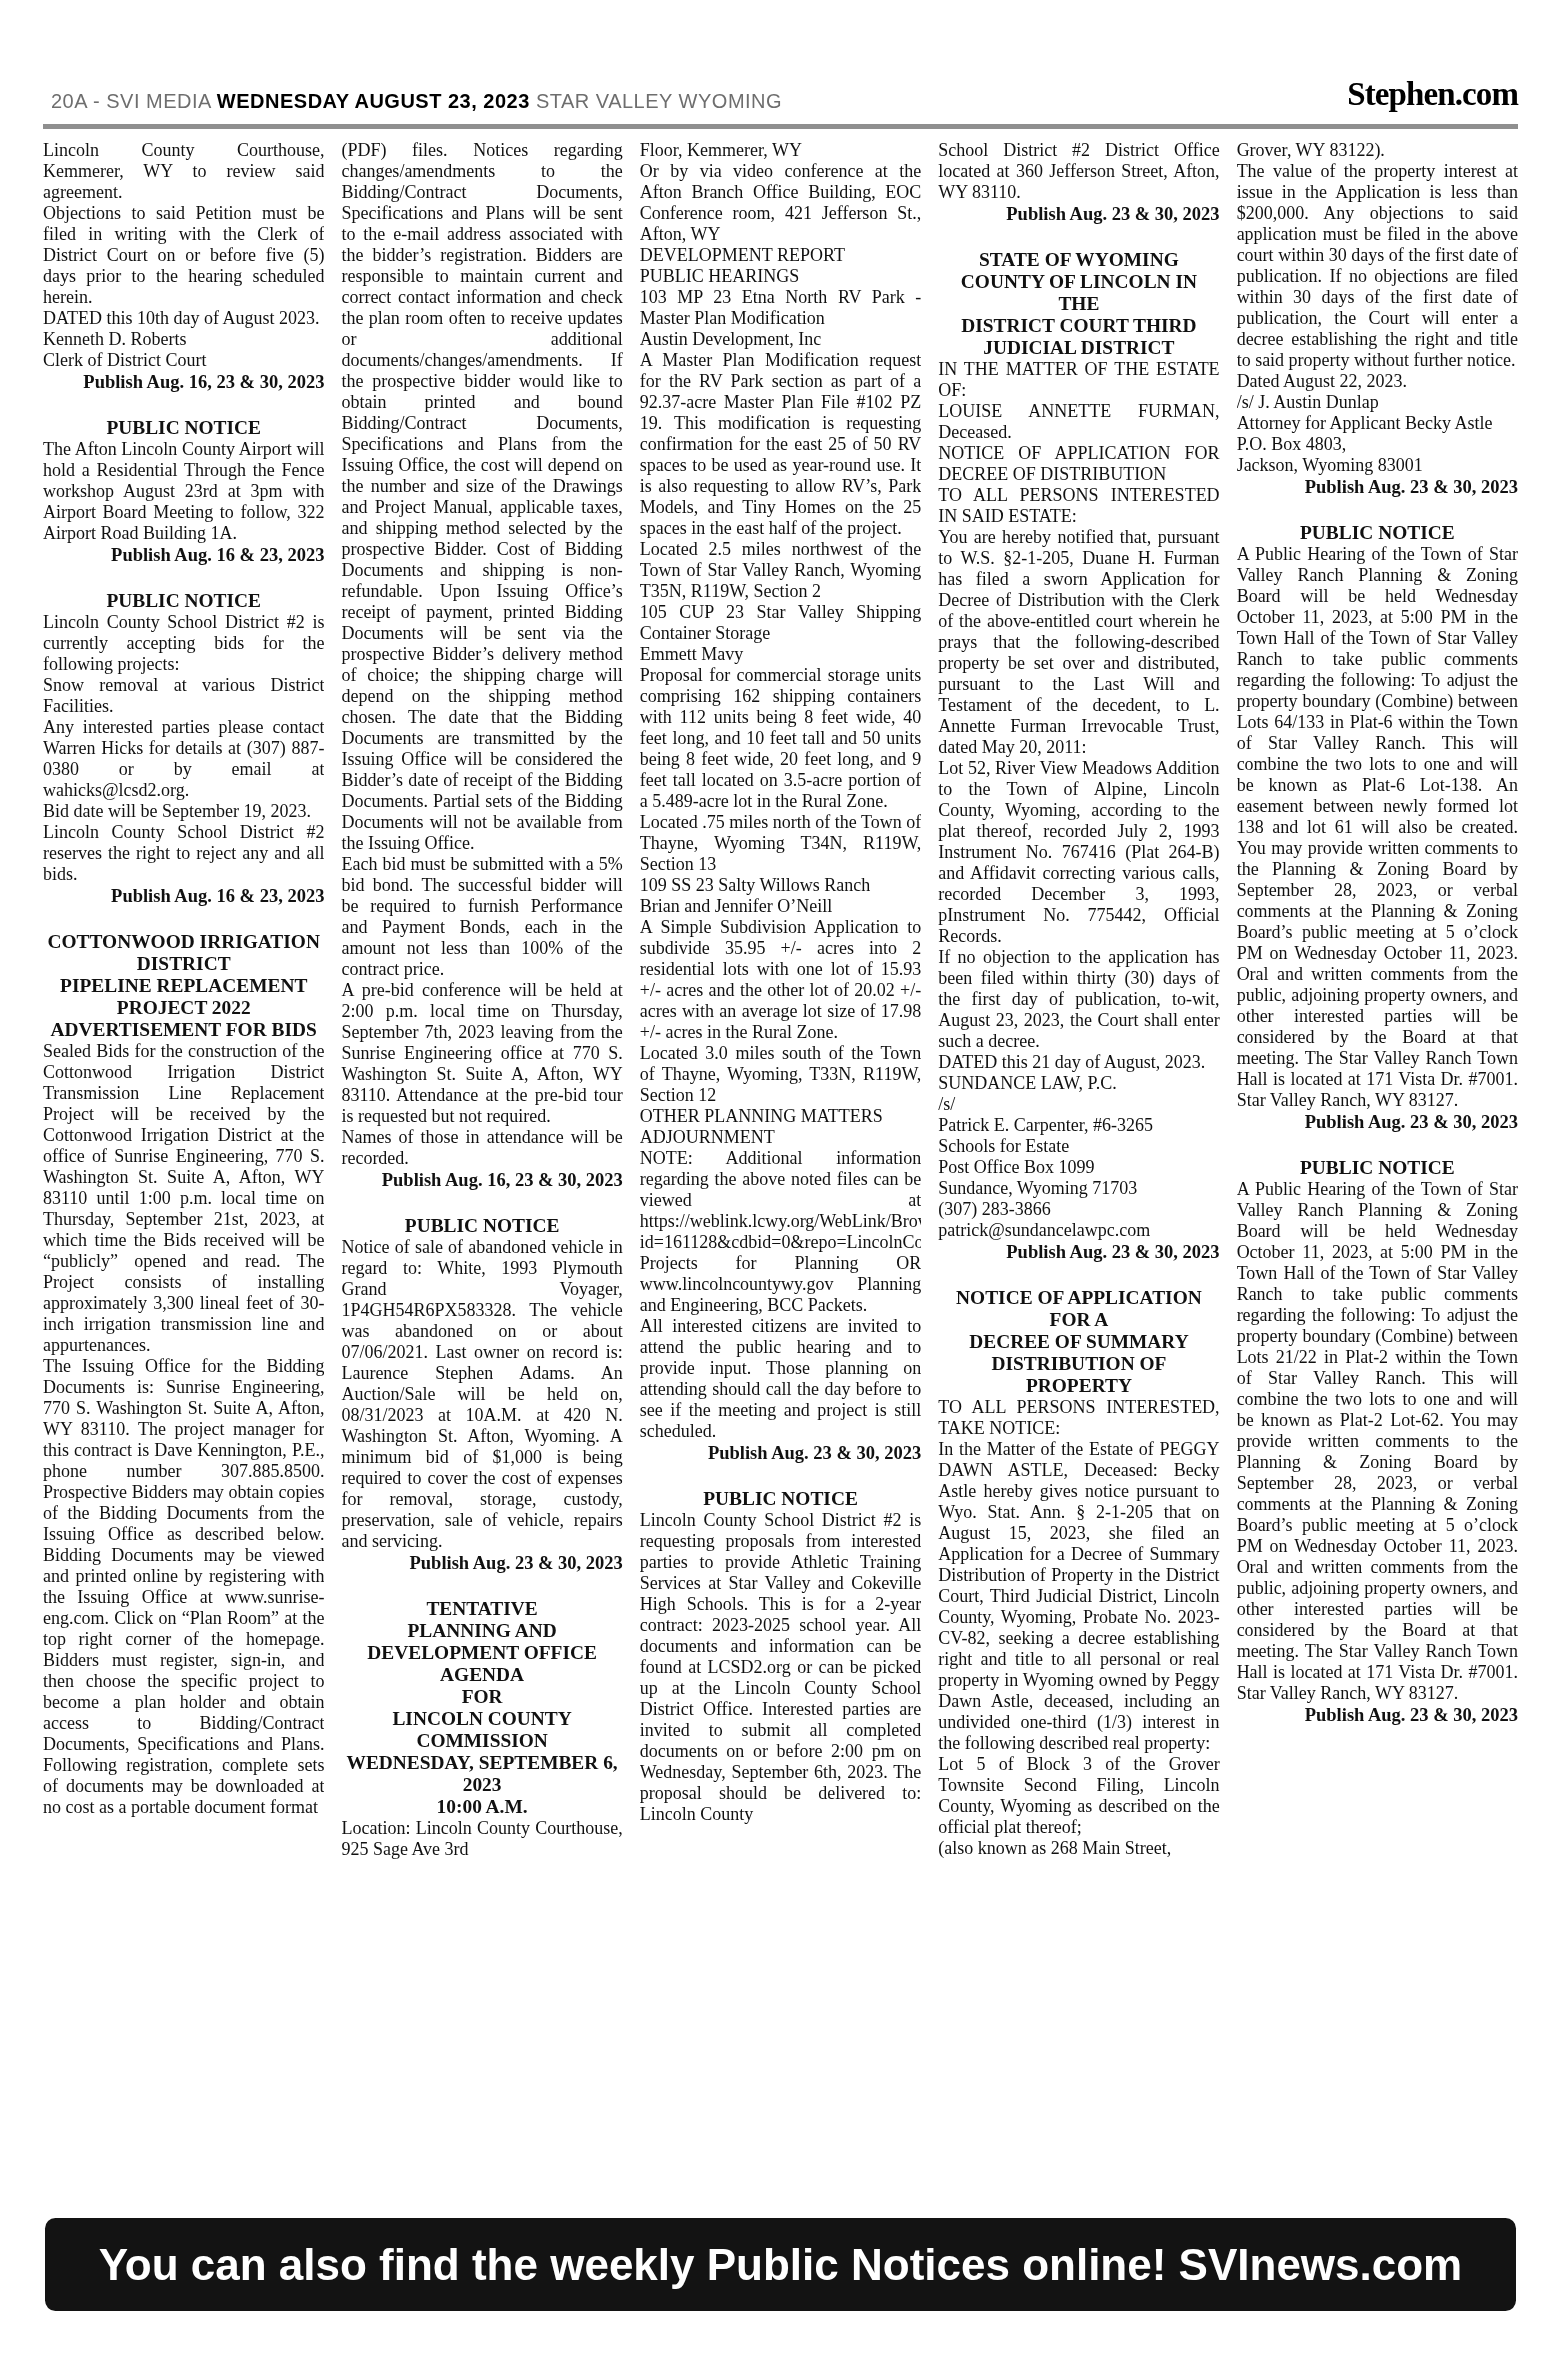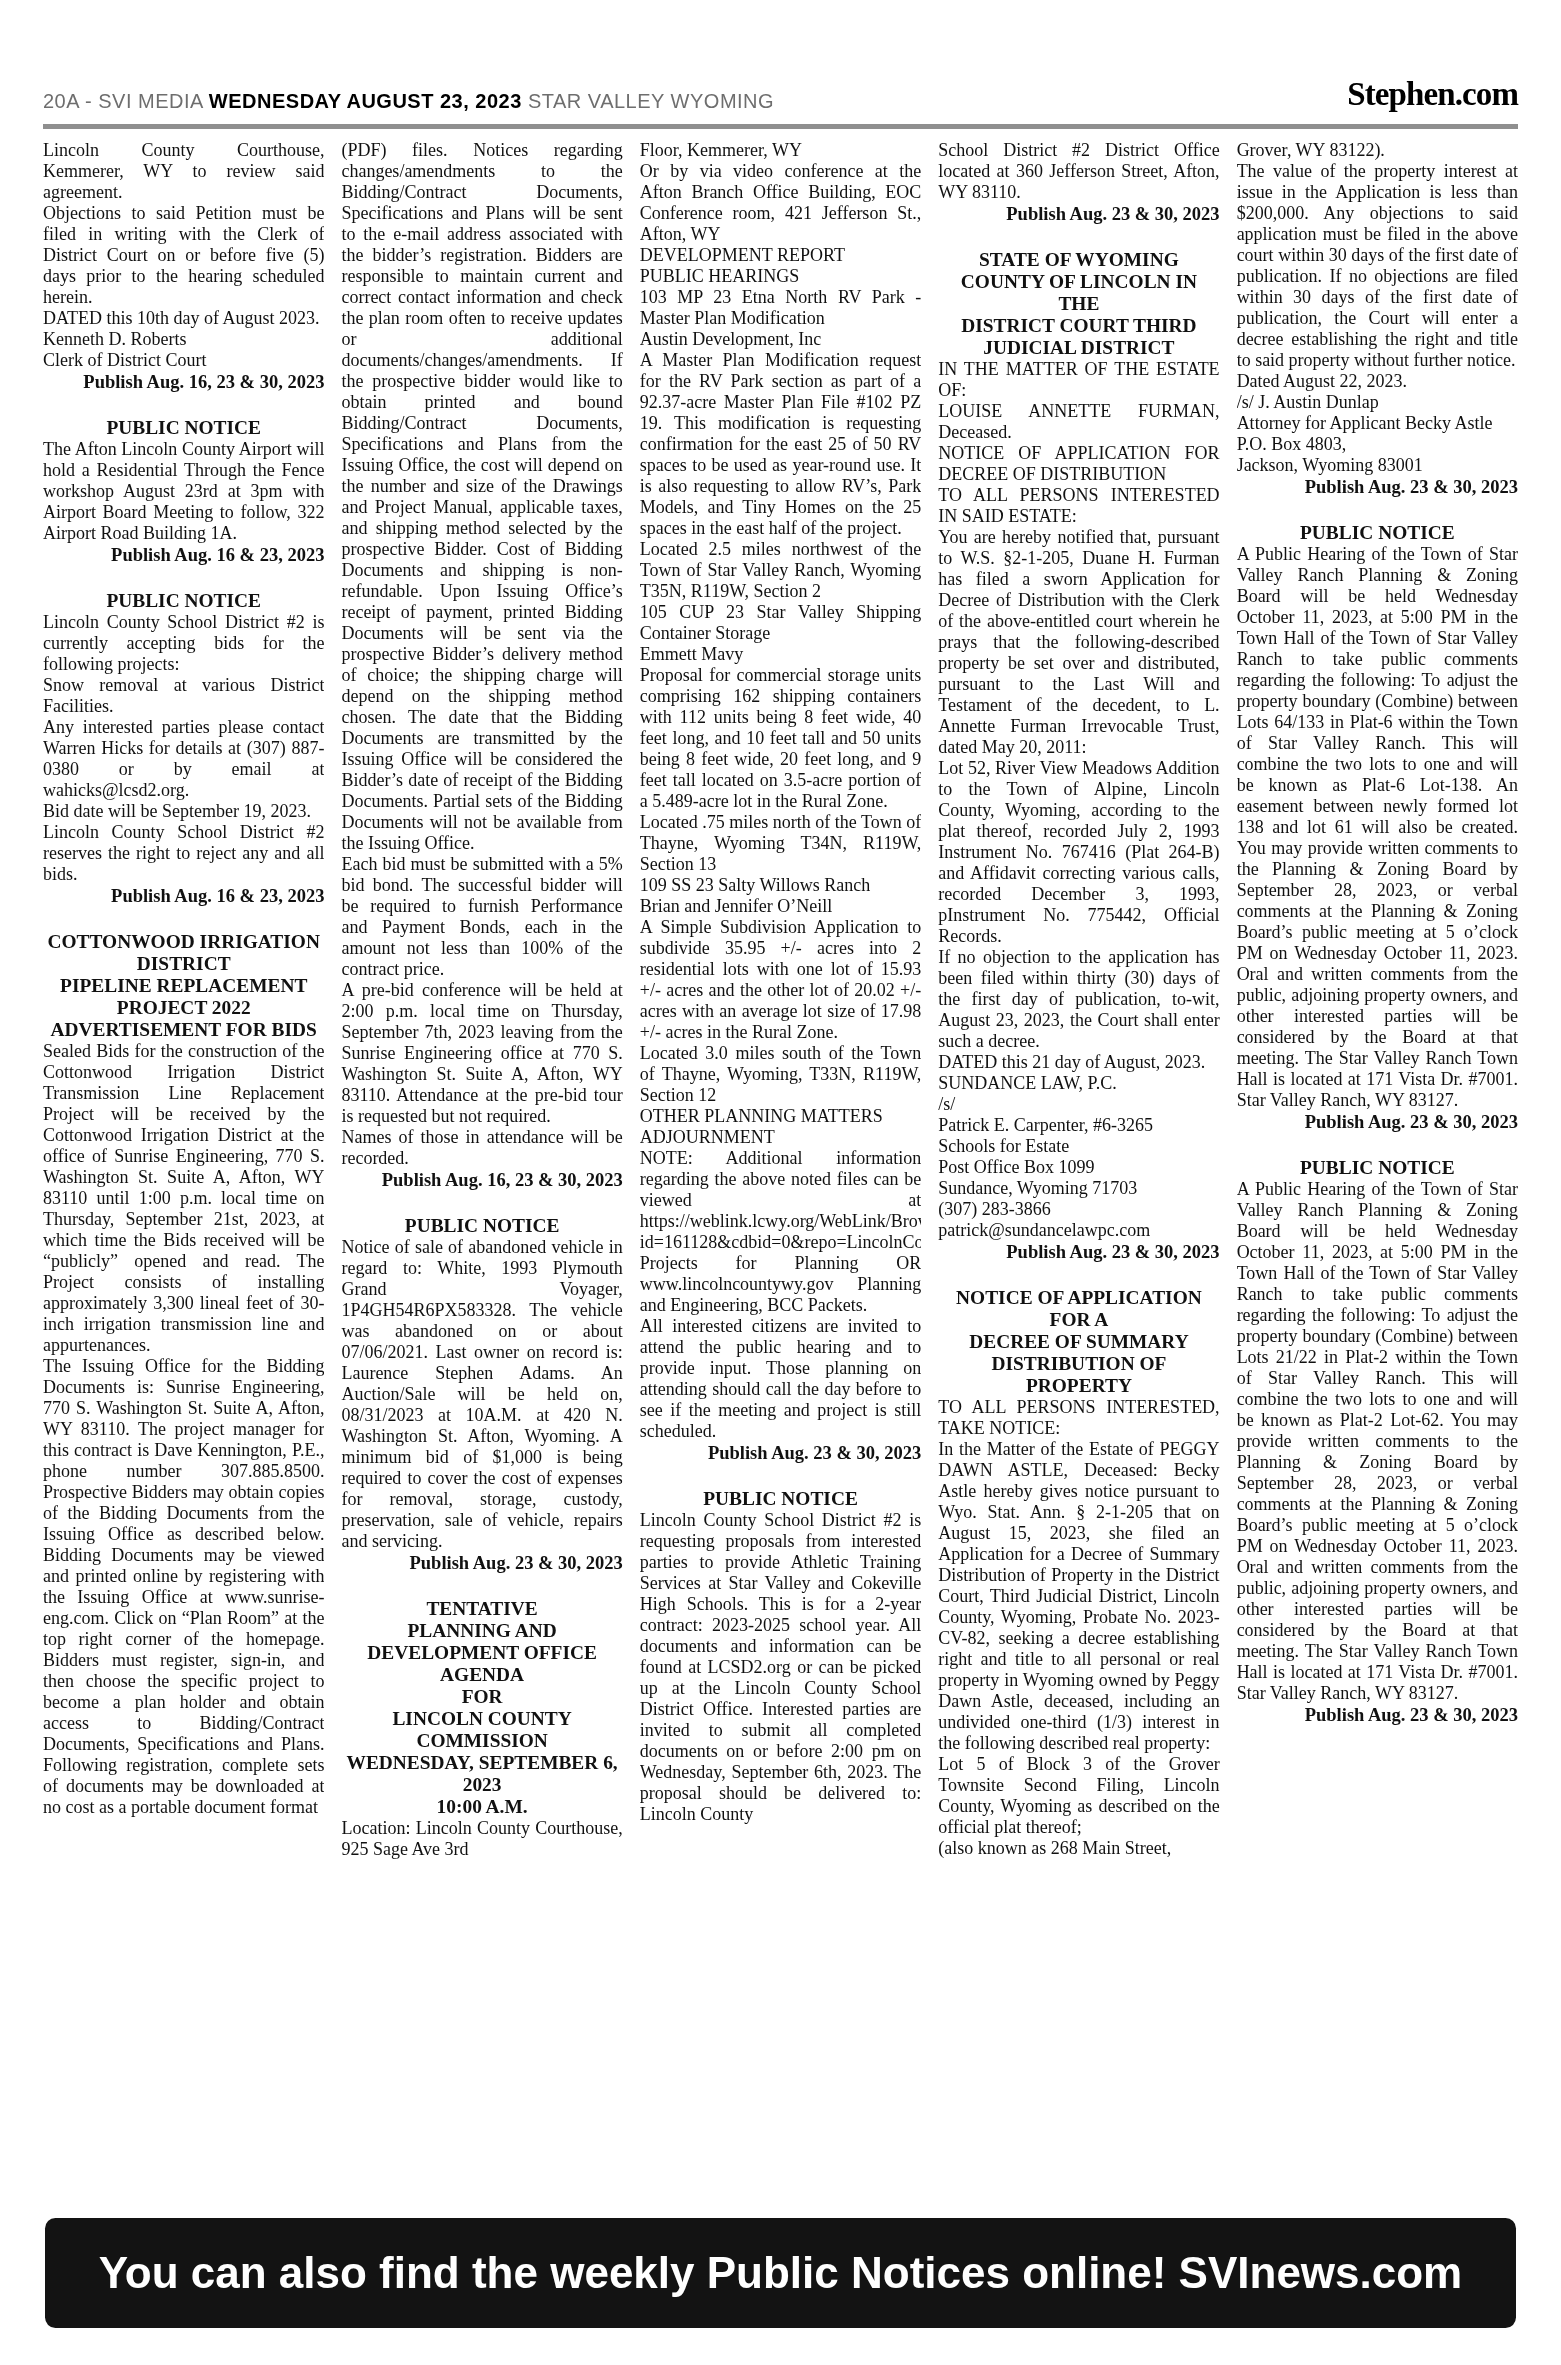--- a/index.html
+++ b/index.html
@@ -36,36 +36,36 @@
   }
   .heading {
     font-size:19.4px; line-height:22px; font-weight:bold; text-align:center;
     white-space:pre-line; margin-top:24px;
   }
   .publish {
     font-size:18.5px; line-height:22px; font-weight:bold; text-align:right;
   }
   
   .banner {
-    position:absolute; left:45px; right:45px; top:2218px; height:110px;
+    position:absolute; left:45px; right:45px; top:2218px; height:93px;
     background:#131313; color:#fff; border-radius:10.4px;
     display:flex; align-items:center; justify-content:center;
   }
   .banner span {
     font-family:"Liberation Sans", sans-serif; font-weight:bold; font-size:44px;
     letter-spacing:0px; white-space:nowrap;
   }
 </style>
 </head>
 <body>
 
 <div class="page">
 
   <div class="masthead">
-    <div class="masthead-left" style="color: rgb(110, 110, 110);"><span>20A - SVI MEDIA </span><span class="date-seg">WEDNESDAY AUGUST 23, 2023</span><span> STAR VALLEY WYOMING</span></div>
+    <div class="masthead-left" style="color: rgb(110, 110, 110); margin-left: 8px;"><span>20A - SVI MEDIA </span><span class="date-seg">WEDNESDAY AUGUST 23, 2023</span><span> STAR VALLEY WYOMING</span></div>
     <div class="masthead-site">Stephen.com</div>
   </div>
 
   <div class="header-rule" style="background: rgb(143, 143, 143);"></div>
 
   <div class="columns">
     <div class="col">
         <div class="block body">Lincoln County Courthouse, Kemmerer, WY to review said agreement.</div>
         <div class="block body">Objections to said Petition must be filed in writing with the Clerk of District Court on or before five (5) days prior to the hearing scheduled herein.</div>
         <div class="block body">DATED this 10th day of August 2023.</div>

